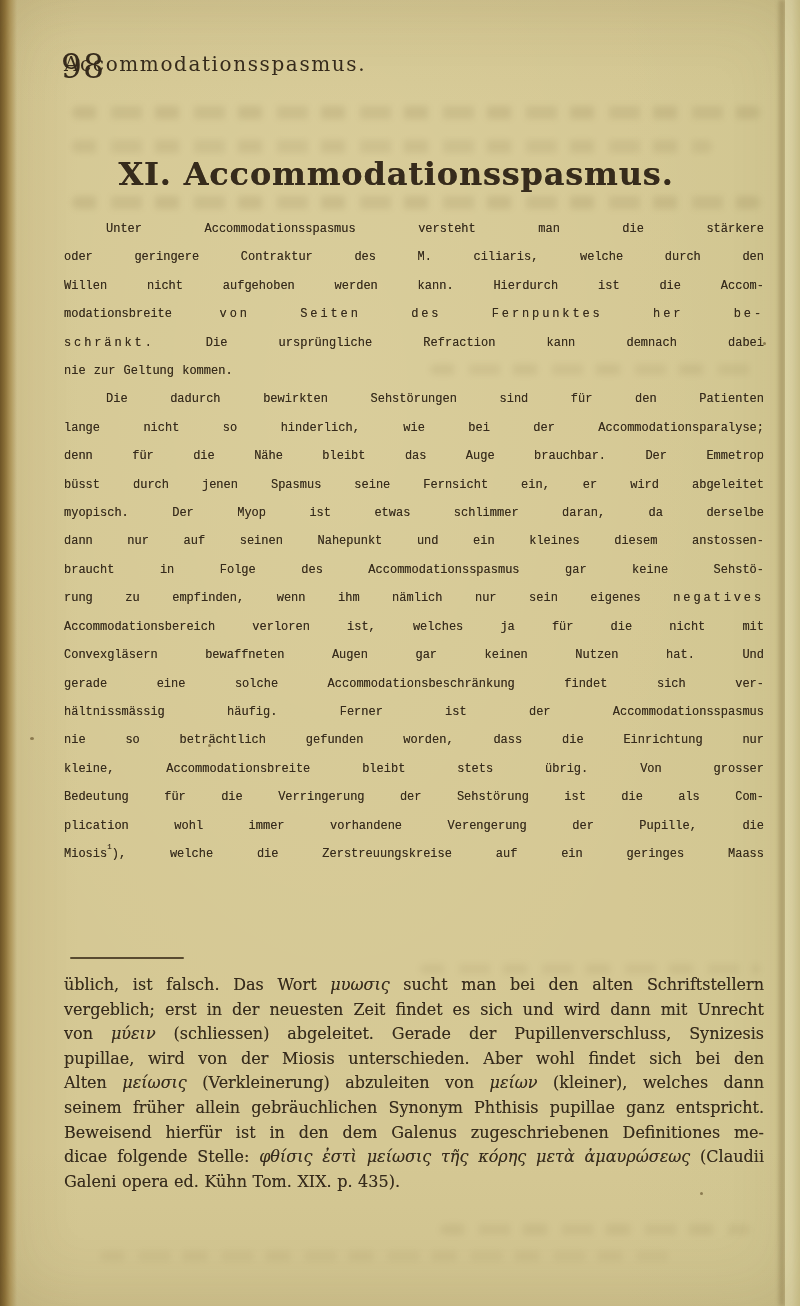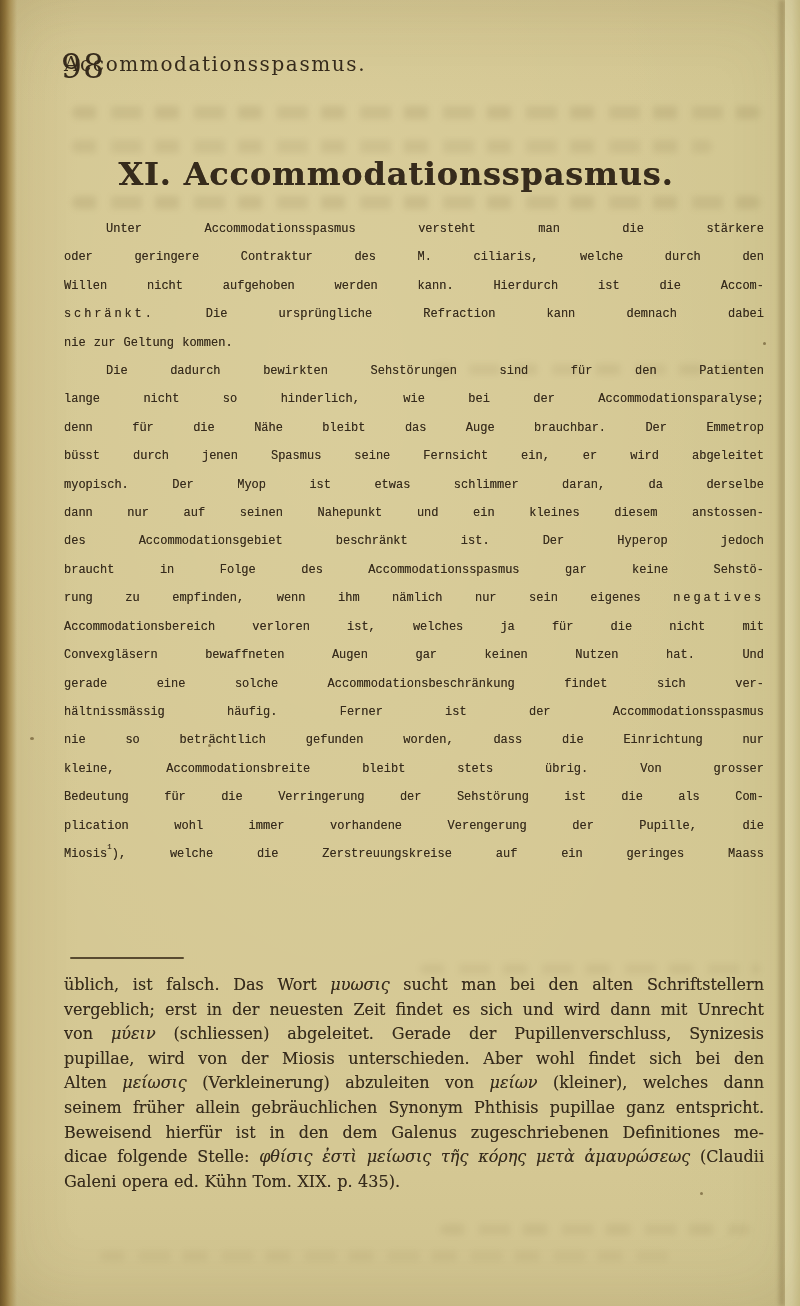--- a/index.html
+++ b/index.html
@@ -118,29 +118,29 @@
   <div class="speck" style="left:700px; top:1192px; width:3px; height:3px;"></div>
 
   <div class="pagenum">98</div>
   <div class="runhead">Accommodationsspasmus.</div>
   <div class="chapter-title">XI. Accommodationsspasmus.</div>
 
   <div class="body-text">
       <div class="tline ind"><span>Unter Accommodationsspasmus versteht man die stärkere</span></div>
       <div class="tline"><span>oder geringere Contraktur des M. ciliaris, welche durch den</span></div>
       <div class="tline"><span>Willen nicht aufgehoben werden kann. Hierdurch ist die Accom-</span></div>
+      <div class="tline"><span>modationsbreite </span><span class="sperr">von Seiten des Fernpunktes her be-</span></div>
       <div class="tline"><span class="sperr">schränkt.</span><span> Die ursprüngliche Refraction kann demnach dabei</span></div>
       <div class="tline nj"><span>nie zur Geltung kommen.</span></div>
       <div class="tline ind"><span>Die dadurch bewirkten Sehstörungen sind für den Patienten</span></div>
       <div class="tline"><span>lange nicht so hinderlich, wie bei der Accommodationsparalyse;</span></div>
       <div class="tline"><span>denn für die Nähe bleibt das Auge brauchbar. Der Emmetrop</span></div>
       <div class="tline"><span>büsst durch jenen Spasmus seine Fernsicht ein, er wird abgeleitet</span></div>
       <div class="tline"><span>myopisch. Der Myop ist etwas schlimmer daran, da derselbe</span></div>
       <div class="tline"><span>dann nur auf seinen Nahepunkt und ein kleines diesem anstossen-</span></div>
-      <div class="tline"><span>des Accommodationsgebiet beschränkt ist. Der Hyperop jedoch</span></div>
       <div class="tline"><span>braucht in Folge des Accommodationsspasmus gar keine Sehstö-</span></div>
       <div class="tline"><span>rung zu empfinden, wenn ihm nämlich nur sein eigenes </span><span class="sperr">negatives</span></div>
       <div class="tline"><span>Accommodationsbereich verloren ist, welches ja für die nicht mit</span></div>
       <div class="tline"><span>Convexgläsern bewaffneten Augen gar keinen Nutzen hat. Und</span></div>
       <div class="tline"><span>gerade eine solche Accommodationsbeschränkung findet sich ver-</span></div>
       <div class="tline"><span>hältnissmässig häufig. Ferner ist der Accommodationsspasmus</span></div>
       <div class="tline"><span>nie so beträchtlich gefunden worden, dass die Einrichtung nur</span></div>
       <div class="tline"><span>kleine, Accommodationsbreite bleibt stets übrig. Von grosser</span></div>
       <div class="tline"><span>Bedeutung für die Verringerung der Sehstörung ist die als Com-</span></div>
       <div class="tline"><span>plication wohl immer vorhandene Verengerung der Pupille, die</span></div>

